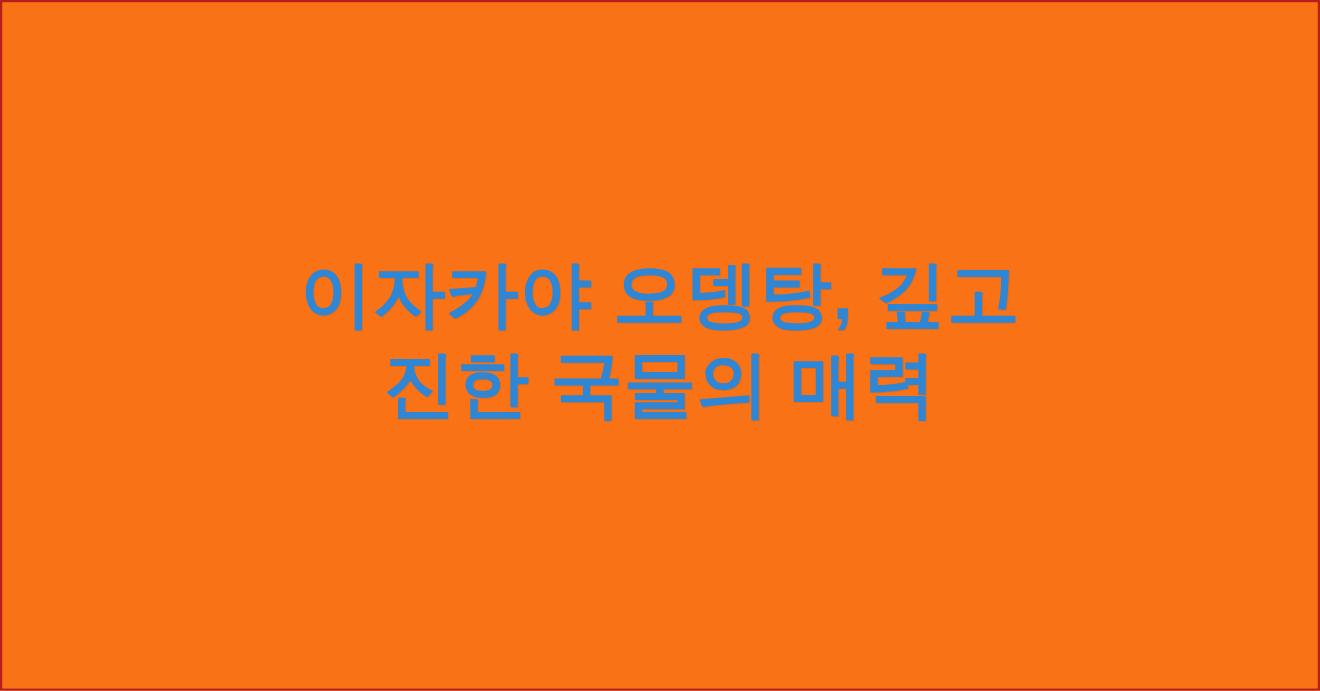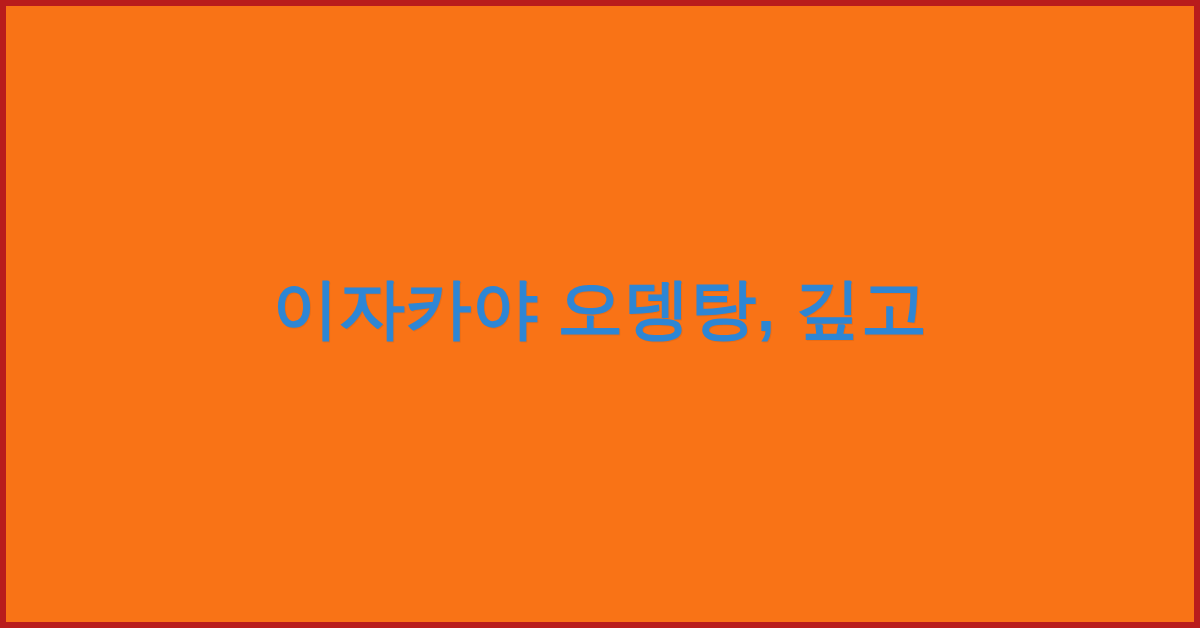--- a/index.html
+++ b/index.html
@@ -12,21 +12,21 @@
     overflow: hidden;
     font-family: "Liberation Sans", sans-serif;
     background: #ffffff;
   }
   .banner {
     position: relative;
     box-sizing: border-box;
     width: 1200px;
     height: 628px;
     background-color: #f97316;
-    border: 6px solid #b91c1c;
+    border: 2px solid #b91c1c;
     display: flex;
     align-items: center;
     justify-content: center;
   }
   .title-block {
     width: 760px;
     text-align: center;
     transform: translateY(-6px);
   }
   .title-line {
@@ -40,14 +40,15 @@
     white-space: nowrap;
     text-shadow: 1px 1px 0 rgba(0,0,0,0.06);
   }
 </style>
 </head>
 <body>
 
 <div class="banner">
   <div class="title-block">
     <span class="title-line">이자카야 오뎅탕, 깊고</span>
+    <span class="title-line">진한 국물의 매력</span>
   </div>
 </div>
 
 </body></html>

